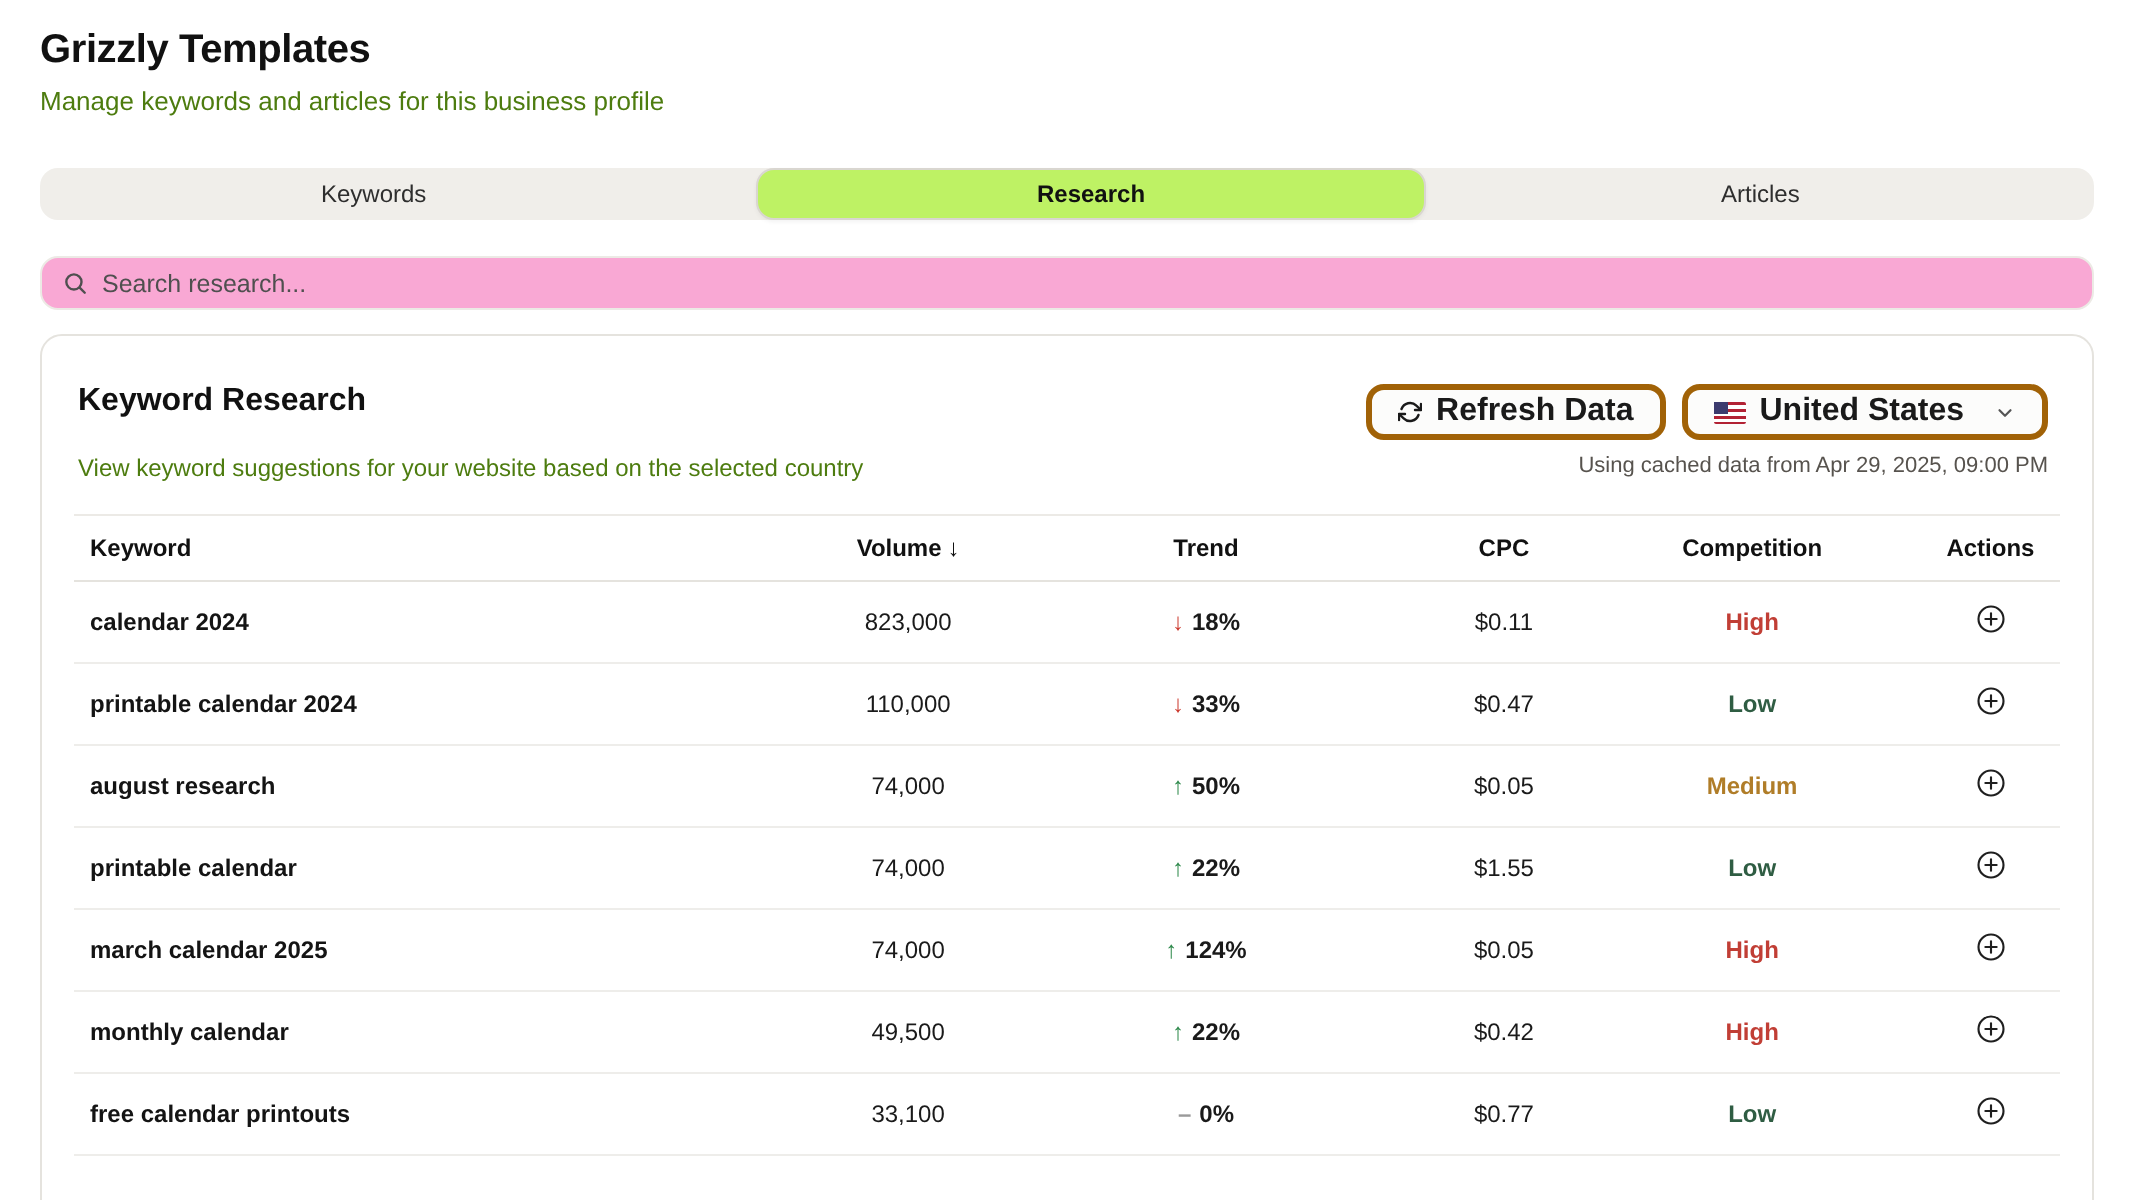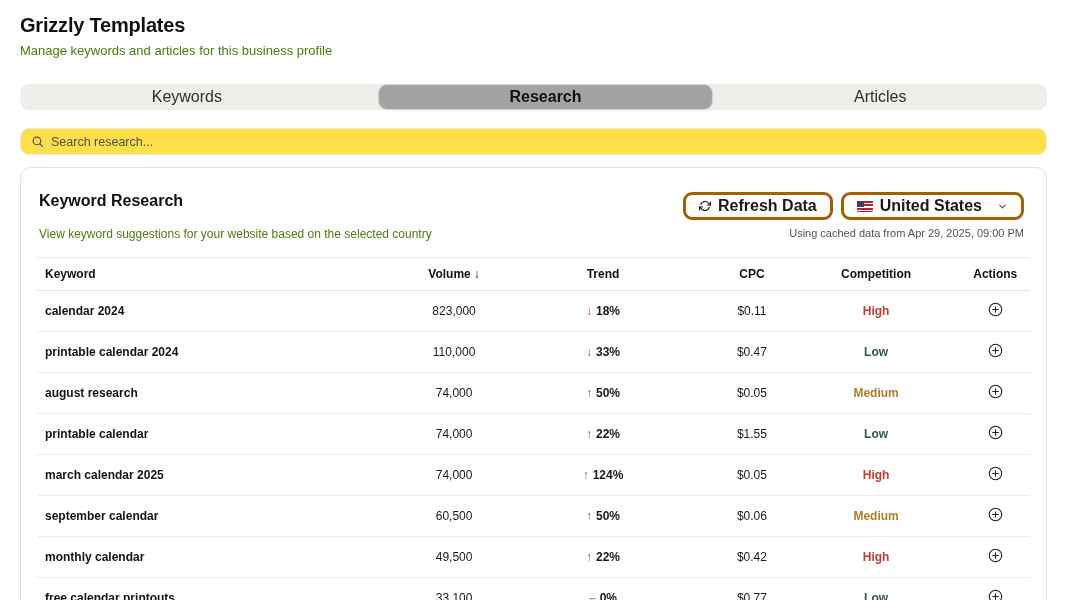--- a/index.html
+++ b/index.html
@@ -6,26 +6,26 @@
   html,body { width:1067px; height:600px; overflow:hidden; background:#ffffff;
     font-family:"Liberation Sans","DejaVu Sans",sans-serif; color:#1a1a1a; }
   .page { padding:14px 20px 0 20px; }
 
   .page-title { font-size:20px; font-weight:700; letter-spacing:-0.2px; color:#111; }
   .page-subtitle { margin-top:6px; font-size:13px; color:#4d7c0f; }
 
   
   .tabs { margin-top:26px; display:flex; background:#f0eeea; border-radius:9px; height:26px; }
   .tab { flex:1; display:flex; align-items:center; justify-content:center;
-    font-size:16px; color:#2e2e2e; border-radius:9px; cursor:pointer; }
-  .tab.active { background:#a3a3a3; border:1px solid #d9d6d0; font-weight:700; color:#111;
+    font-size:12px; color:#2e2e2e; border-radius:9px; cursor:pointer; }
+  .tab.active { background:#bef264; border:1px solid #d9d6d0; font-weight:700; color:#111;
     box-shadow:0 1px 2px rgba(0,0,0,0.05);margin-left:24px; }
 
   
-  .search-bar { margin-top:18px; height:27px; background:#fde047; border:1px solid #eceae5;
+  .search-bar { margin-top:18px; height:27px; background:#f9a8d4; border:1px solid #eceae5;
     border-radius:9px; display:flex; align-items:center; padding:0 10px; gap:7px; }
   .search-bar svg { flex:0 0 auto; }
   .search-input { flex:1; border:none; outline:none; background:transparent;
     font-size:12.5px; color:#333; font-family:inherit; }
   .search-input::placeholder { color:#4f4f4f; }
 
   
   .card { margin-top:12px; border:1px solid #e5e3de; border-radius:11px; background:#fff;
     padding:22px 16px 0 16px; height:460px; }
   .card-head { display:flex; justify-content:space-between; align-items:center; padding:0 6px 0 2px; }
@@ -231,40 +231,20 @@
           <svg width="15" height="15" viewBox="0 0 24 24" fill="none" stroke="#1f1f1f" stroke-width="1.7" stroke-linecap="round">
             <circle cx="12" cy="12" r="10"></circle>
             <line x1="12" y1="7.5" x2="12" y2="16.5"></line>
             <line x1="7.5" y1="12" x2="16.5" y2="12"></line>
           </svg>
         </span>
       </button>
     </td>
   </tr>
 
-  <tr>
-    <td class="col-keyword">september calendar</td>
-    <td class="col-volume">60,500</td>
-    <td class="col-trend">
-      <span class="trend-icon" style="color: rgb(47, 138, 76);">↑</span><span class="trend-value">50%</span>
-    </td>
-    <td class="col-cpc">$0.06</td>
-    <td class="col-competition" style="color: rgb(176, 125, 40);">Medium</td>
-    <td class="col-actions">
-      <button class="action-btn">
-        <span style="line-height:0;">
-          <svg width="15" height="15" viewBox="0 0 24 24" fill="none" stroke="#1f1f1f" stroke-width="1.7" stroke-linecap="round">
-            <circle cx="12" cy="12" r="10"></circle>
-            <line x1="12" y1="7.5" x2="12" y2="16.5"></line>
-            <line x1="7.5" y1="12" x2="16.5" y2="12"></line>
-          </svg>
-        </span>
-      </button>
-    </td>
-  </tr>
 
   <tr>
     <td class="col-keyword">monthly calendar</td>
     <td class="col-volume">49,500</td>
     <td class="col-trend">
       <span class="trend-icon" style="color: rgb(47, 138, 76);">↑</span><span class="trend-value">22%</span>
     </td>
     <td class="col-cpc">$0.42</td>
     <td class="col-competition" style="color: rgb(193, 62, 53);">High</td>
     <td class="col-actions">

